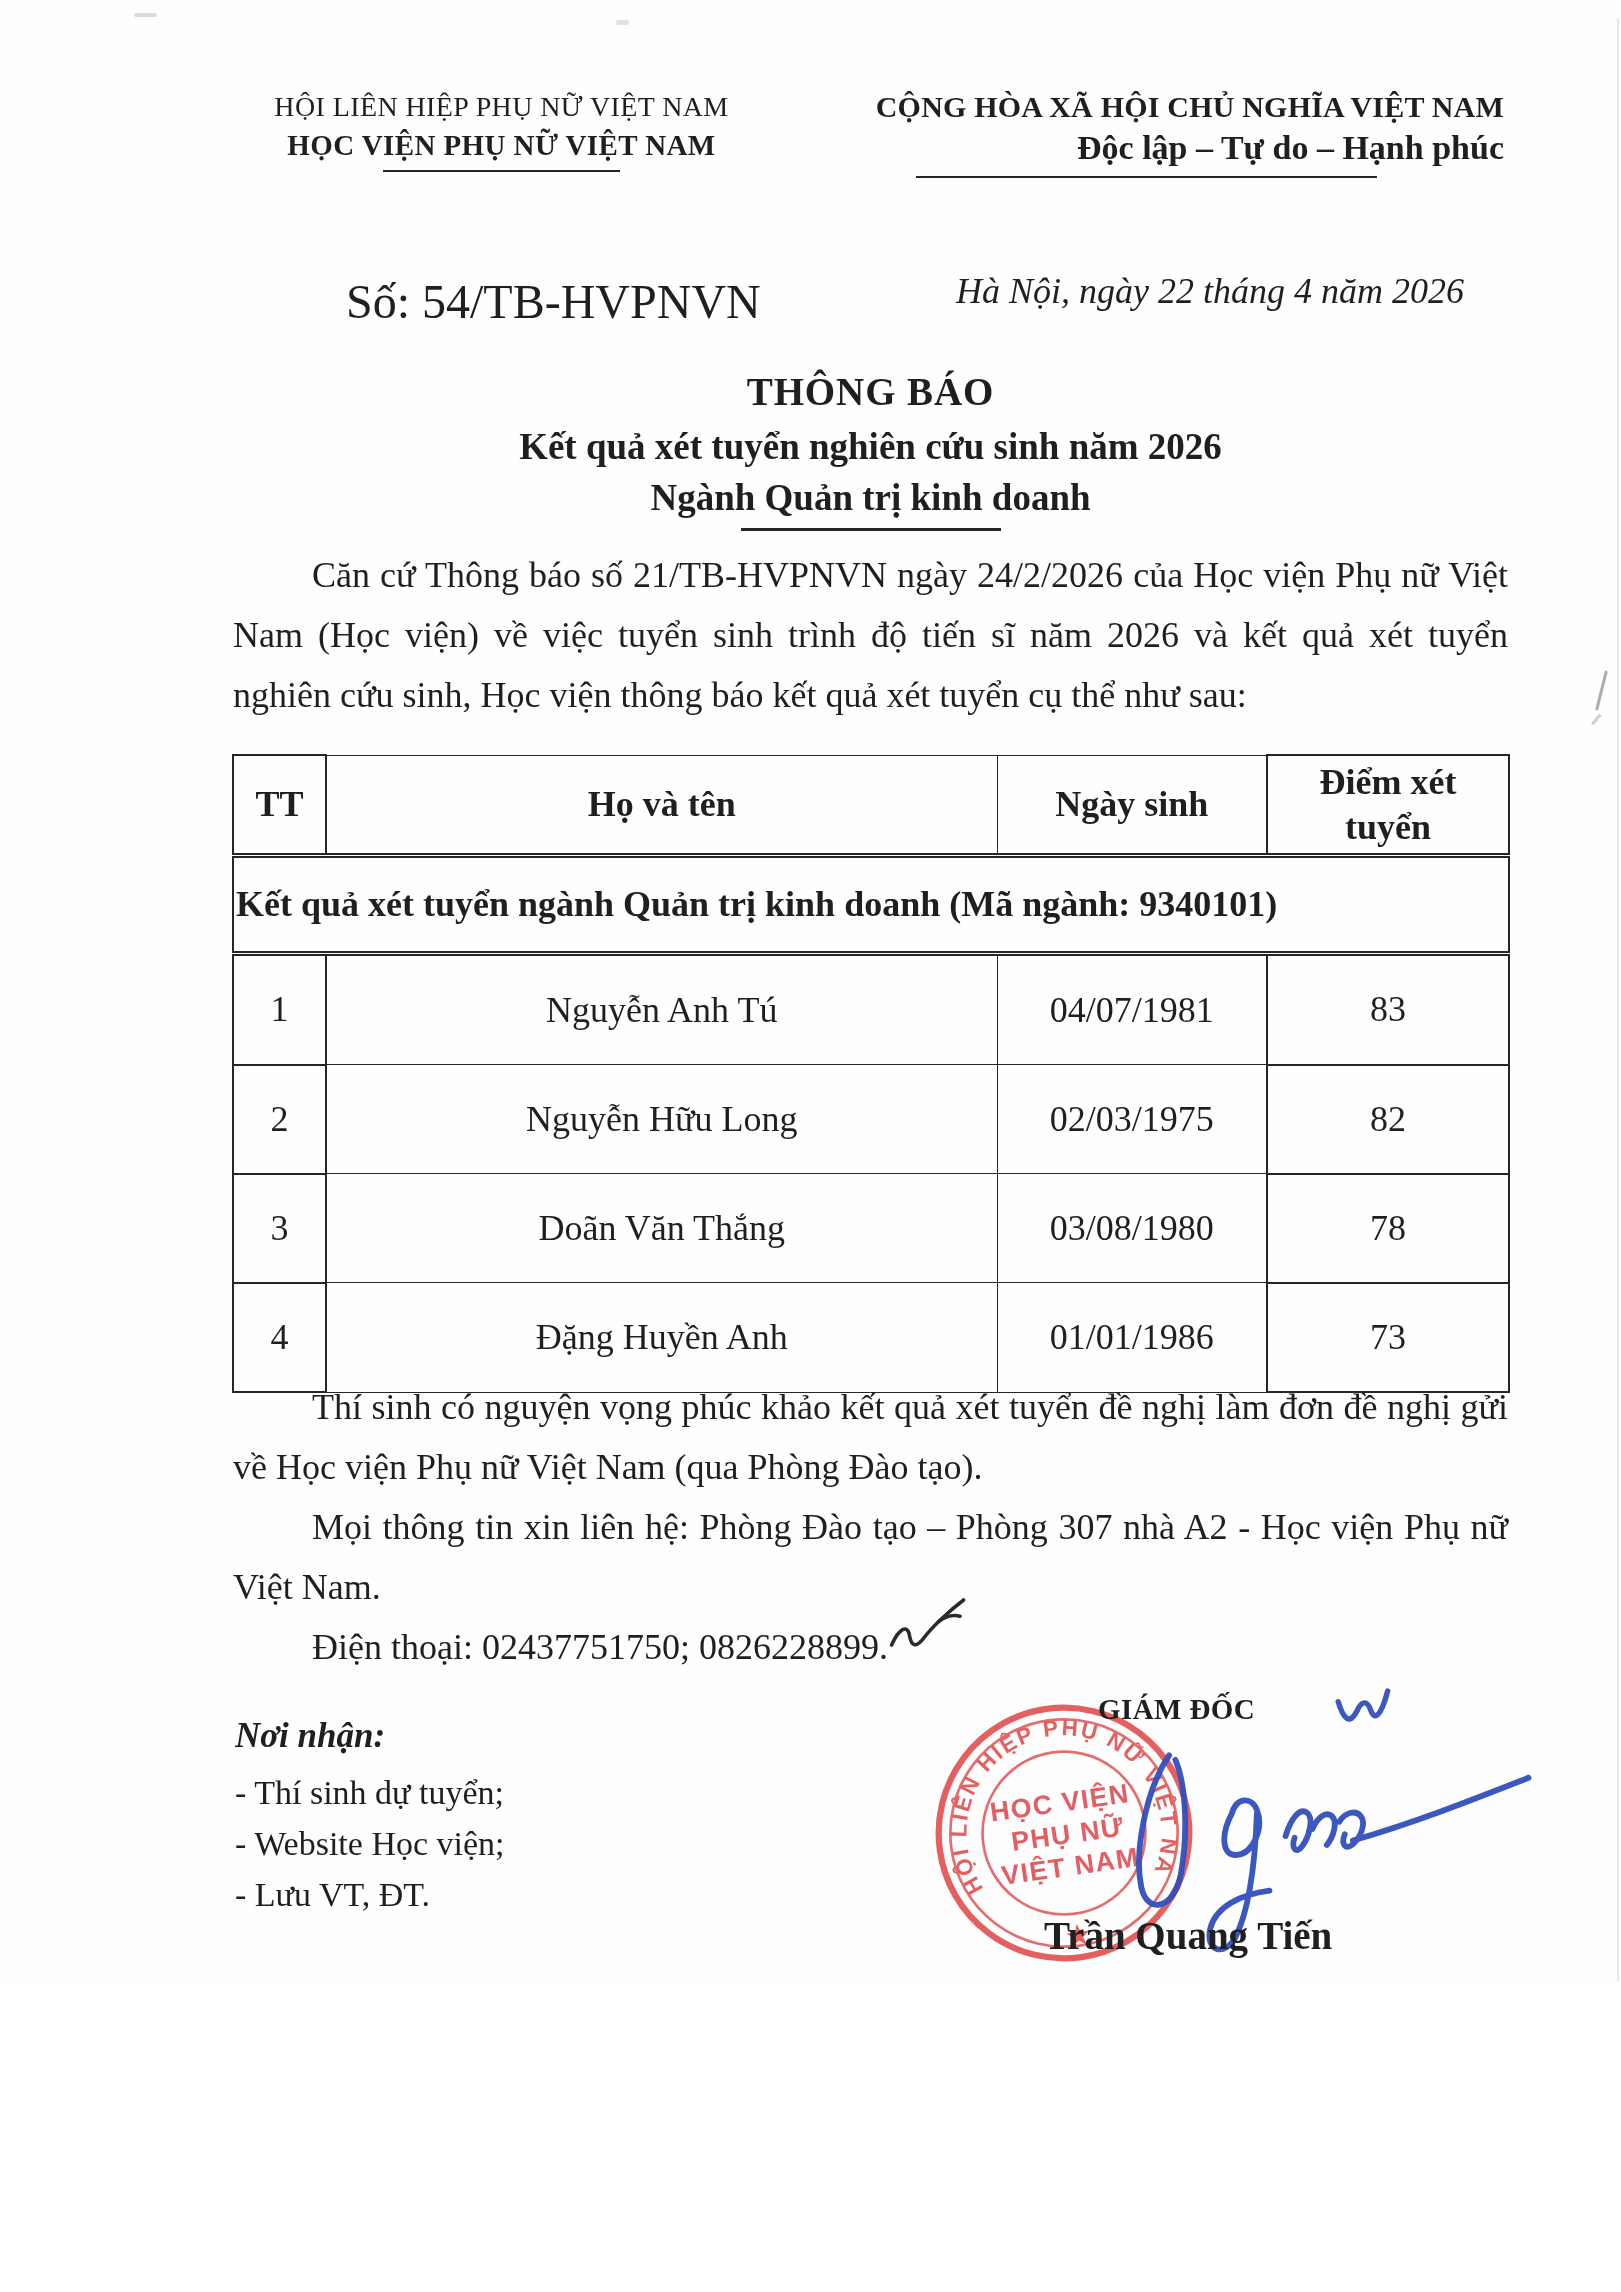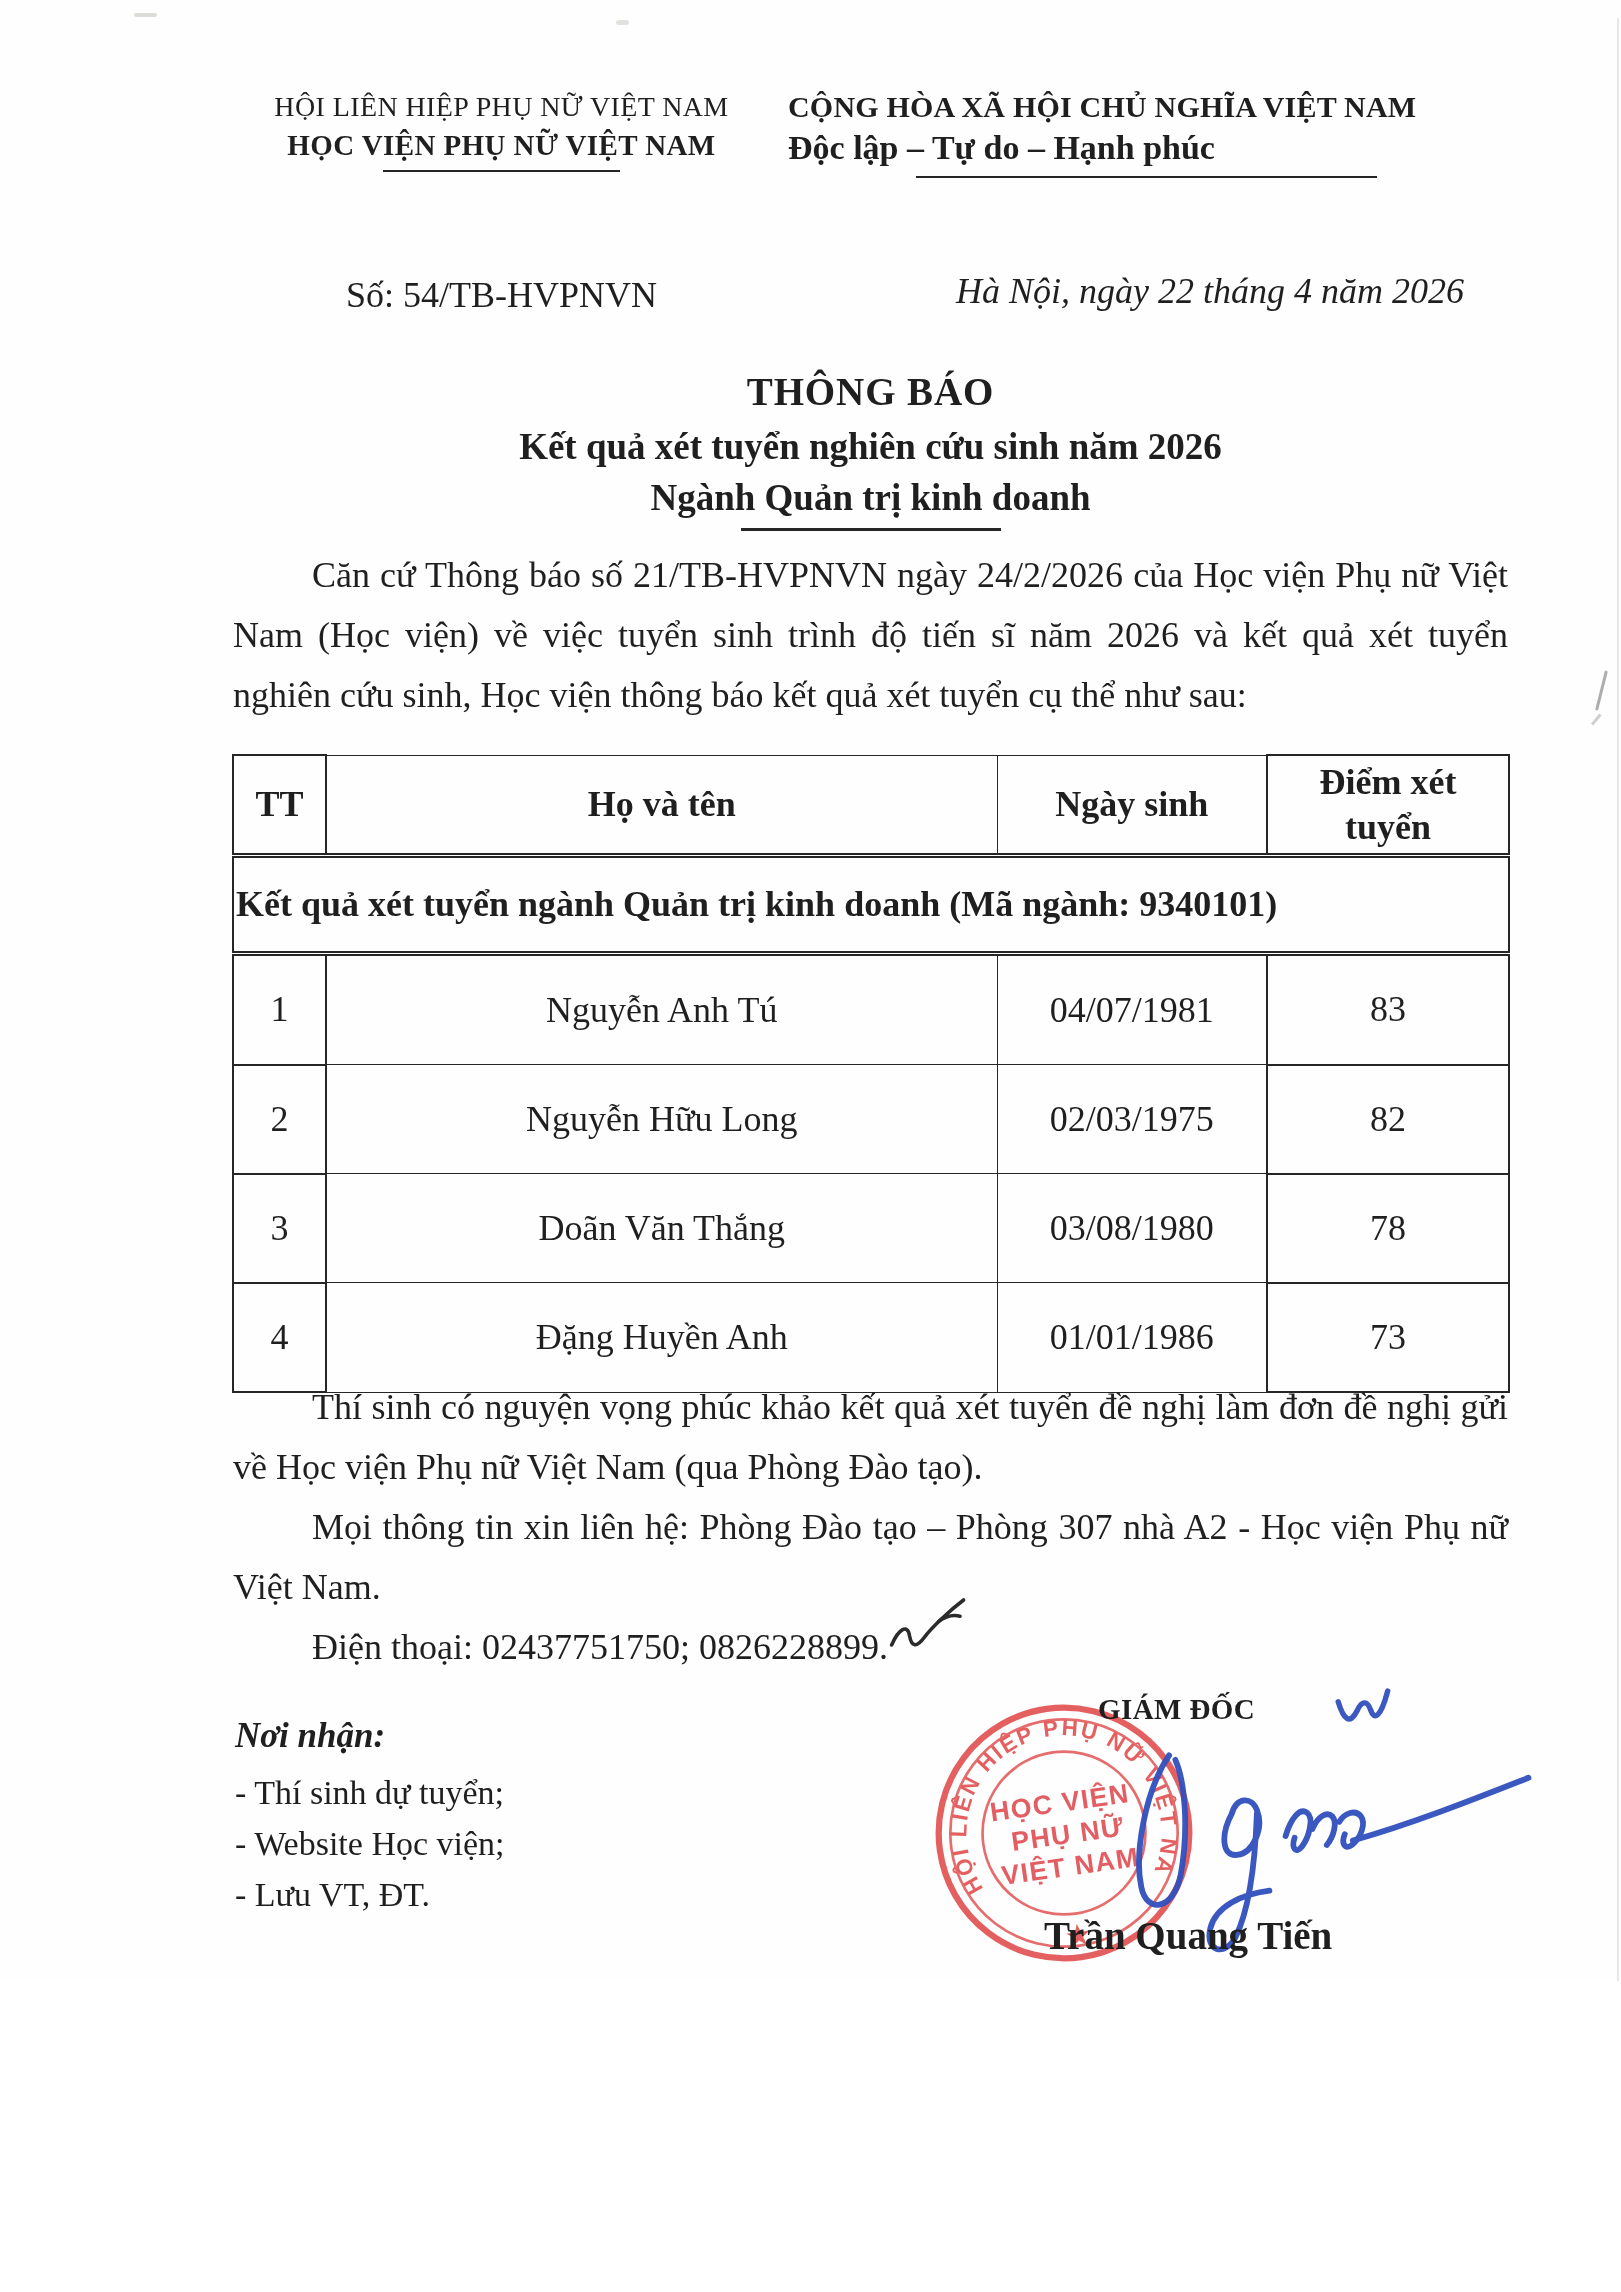--- a/index.html
+++ b/index.html
@@ -12,26 +12,26 @@
     overflow:hidden;
   }
   .abs { position:absolute; }
 
   
   .org-left { left:206px; top:91px; width:591px; text-align:center; }
   .org-left .l1 { font-size:28px; letter-spacing:0.4px; }
   .org-left .l2 { font-size:29px; font-weight:bold; margin-top:6.3px; letter-spacing:0.4px; }
   .org-left .rule { width:237px; border-top:2.7px solid #262626; margin:8px auto 0 auto; }
 
-  .org-right { left:788px; top:90px; width:716px; text-align:left; }
+  .org-right { left:788px; top:90px; width:716px; text-align:right; }
   .org-right .l1 { font-size:30px; font-weight:bold; letter-spacing:0.2px; }
   .org-right .l2 { font-size:34px; font-weight:bold; margin-top:4.5px; }
   .org-right .rule { width:461px; border-top:2.7px solid #262626; margin:9px auto 0 auto; }
 
-  .doc-number { left:346px; top:274px; font-size:36px;text-align:right; }
+  .doc-number { left:346px; top:274px; font-size:48px;text-align:right; }
   .place-date { left:956px; top:270px; font-size:36px; font-style:italic; }
 
   
   .title-block { left:233px; top:369px; width:1275px; text-align:center; }
   .title-block .t1 { font-size:39px; font-weight:bold; letter-spacing:0.9px; }
   .title-block .t2 { font-size:37px; font-weight:bold; margin-top:10.7px; }
   .title-block .t3 { font-size:37px; font-weight:bold; margin-top:8px; }
   .title-block .rule { width:260px; border-top:3.6px solid #262626; margin:9px auto 0 auto; }
 
   

